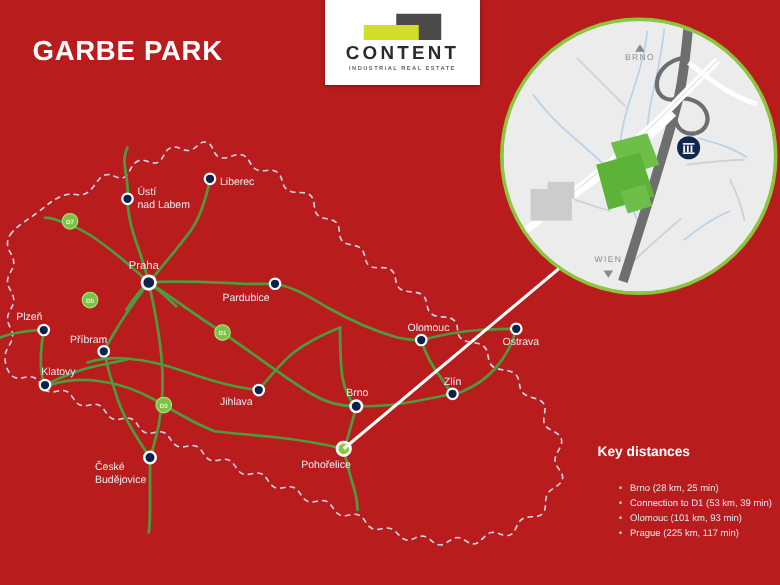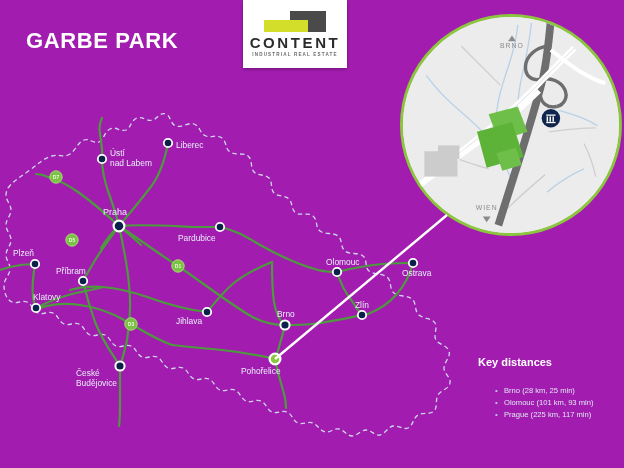--- a/index.html
+++ b/index.html
@@ -3,33 +3,33 @@
 <meta charset="utf-8">
 <style>
   html,body{margin:0;padding:0;}
   body{
     width:624px;height:468px;
     background:#0b2149;
     font-family:"Liberation Sans", sans-serif;
     overflow:hidden;
     position:relative;
   }
-  #root{position:absolute;inset:0;overflow:hidden;background:#a21caf;}
+  #root{position:absolute;inset:0;overflow:hidden;background:#b91c1c;}
 
   
   .title-block{position:absolute;left:26px;top:28px;}
   .title-line{
     color:#ffffff;font-weight:bold;font-size:22px;letter-spacing:.6px;
     line-height:26px;white-space:nowrap;
   }
   .title-dot{color:#8cc63f;}
 
   
   .logo-card{
-    position:absolute;left:243px;top:0px;width:104px;height:68px;
+    position:absolute;left:260px;top:0px;width:124px;height:68px;
     background:#ffffff;box-shadow:0 1px 3px rgba(0,0,0,.35);
     display:flex;flex-direction:column;align-items:center;justify-content:center;
   }
   .logo-mark{position:relative;width:62px;height:21px;margin-bottom:3px;}
   .logo-dark{position:absolute;right:0;top:0;width:36px;height:21px;background:#4a4a4a;}
   .logo-lime{position:absolute;left:0;bottom:0;width:44px;height:12px;background:#d3de2a;}
   .logo-word{
     color:#2b2b2b;font-size:15px;font-weight:bold;letter-spacing:2.6px;
     line-height:15px;
   }
@@ -282,18 +282,19 @@
   </div>
 
   <svg id="connector" viewBox="0 0 624 468">
     <line x1="275" y1="359" x2="447" y2="215" stroke="#ffffff" stroke-width="2.4"></line>
   </svg>
 
   <div class="key-box">
     <div class="key-title">Key distances</div>
     <ul class="key-list">
       <li>Brno (28 km, 25 min)</li>
+      <li>Connection to D1 (53 km, 39 min)</li>
       <li>Olomouc (101 km, 93 min)</li>
       <li>Prague (225 km, 117 min)</li>
     </ul>
   </div>
 
 </div>
 
 </body></html>

